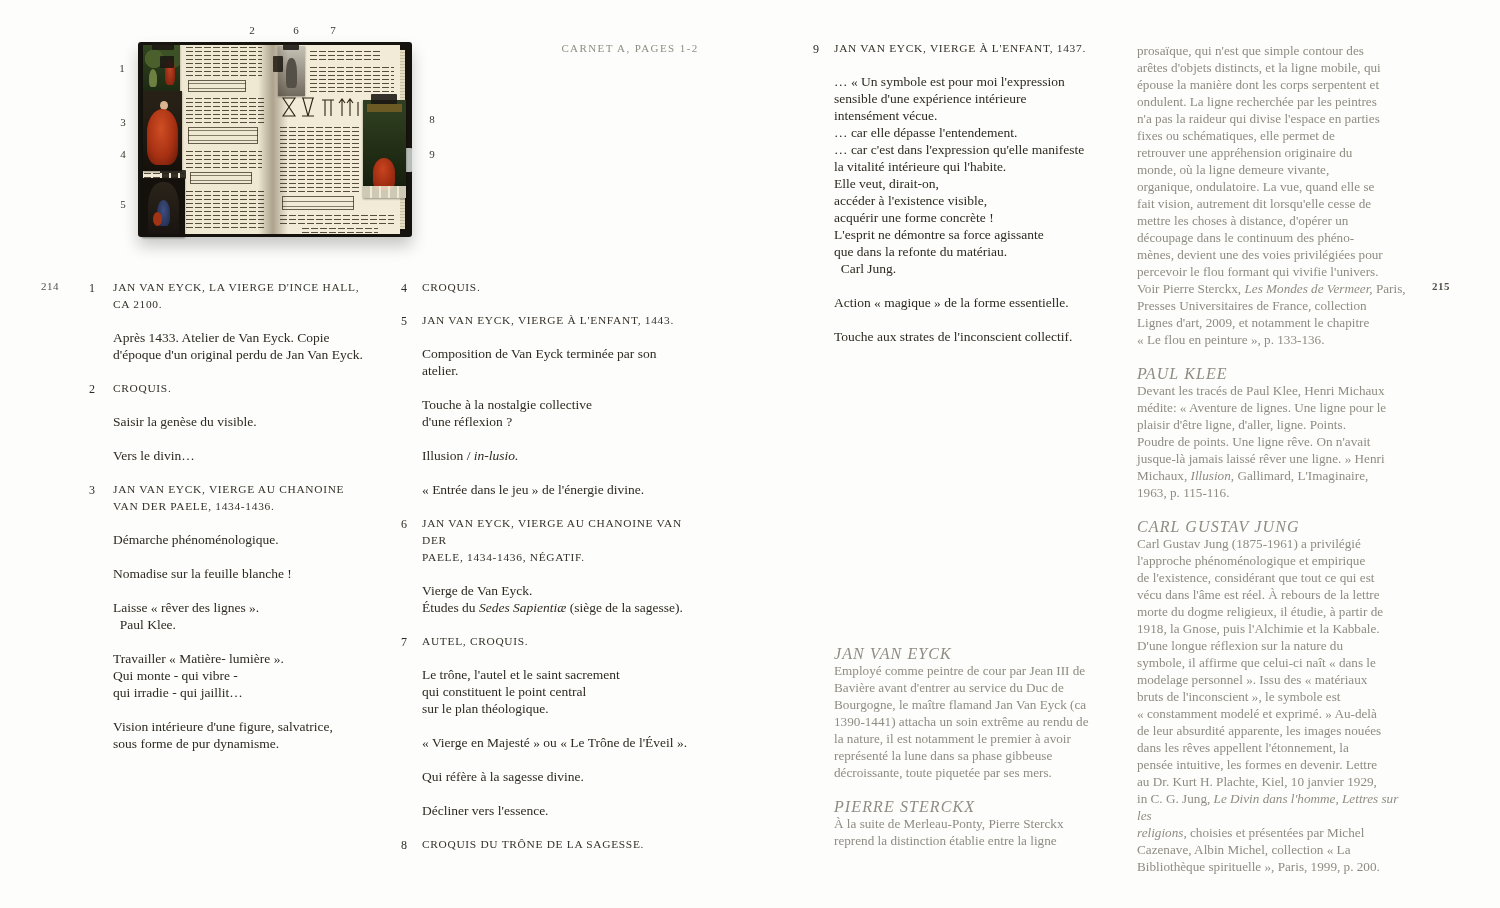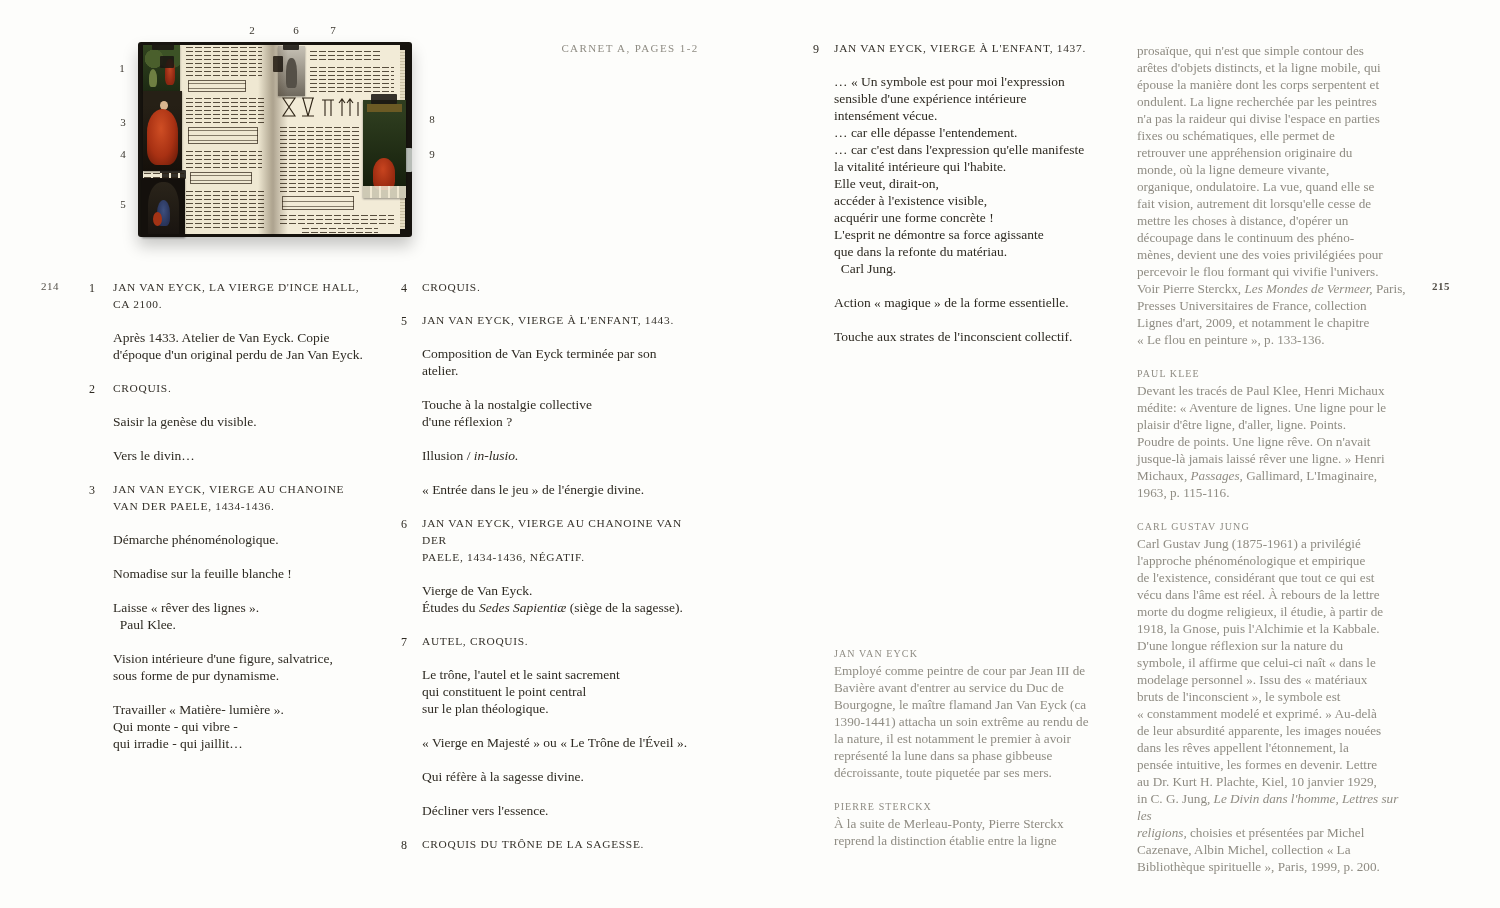--- a/index.html
+++ b/index.html
@@ -29,21 +29,21 @@
 
   .entry{position:relative;}
   .enum{position:absolute;left:-24px;top:1px;font-size:12px;color:var(--ink);}
   #col2 .enum,#col3 .enum{left:-21px;}
   .etitle{font-weight:normal;font-size:11.4px;letter-spacing:.7px;line-height:17px;
           margin:0 0 16px 0;white-space:pre-wrap;color:#35312a;}
   .para{margin:0 0 17px 0;white-space:pre-wrap;}
   .it{font-style:italic;}
 
   .note{color:var(--gray);margin:0 0 17px 0;}
-  .note .nhead{display:block;font-size:10px;letter-spacing:1.1px;line-height:17px;color:var(--gray);}
+  .note .nhead{display:block;font-size:16px;letter-spacing:1.1px;line-height:17px;color:var(--gray);font-style:italic;}
   .note .nbody{white-space:pre-wrap;font-size:13.2px;line-height:17px;}
   #col4 .note{margin-bottom:17px;}
 
   
   .carnet{position:absolute;left:138px;top:42px;width:274px;height:195px;
           background:#16130e;border-radius:3px;box-shadow:0 9px 16px rgba(0,0,0,.22);}
   .carnet *{position:absolute;}
   .pageL{left:5px;top:3px;width:129px;height:189px;background:var(--pgL);}
   .pageR{left:134px;top:3px;width:128px;height:189px;background:var(--pgR);}
   .gutter{left:120px;top:3px;width:30px;height:189px;
@@ -192,25 +192,25 @@
       <p class="para">Vers le divin…</p>
     </div>
     <div class="entry">
       <span class="enum">3</span>
       <h3 class="etitle">JAN VAN EYCK, VIERGE AU CHANOINE
 VAN DER PAELE, 1434-1436.</h3>
       <p class="para">Démarche phénoménologique.</p>
       <p class="para">Nomadise sur la feuille blanche !</p>
       <p class="para">Laisse « rêver des lignes ».
   Paul Klee.</p>
-      <p class="para">Vision intérieure d'une figure, salvatrice,
-sous forme de pur dynamisme.</p>
       <p class="para">Travailler « Matière- lumière ».
 Qui monte - qui vibre -
 qui irradie - qui jaillit…</p>
+      <p class="para">Vision intérieure d'une figure, salvatrice,
+sous forme de pur dynamisme.</p>
     </div>
   </section>
 
   <section class="col" id="col2">
     <div class="entry">
       <span class="enum">4</span>
       <h3 class="etitle">CROQUIS.</h3>
     </div>
     <div class="entry">
       <span class="enum">5</span>
@@ -305,21 +305,21 @@
 Lignes d'art, 2009, et notamment le chapitre
 « Le flou en peinture », p. 133-136.</span></span>
     </div>
     <div class="note">
       <span class="nhead">PAUL KLEE</span>
       <span class="nbody"><span>Devant les tracés de Paul Klee, Henri Michaux
 médite: « Aventure de lignes. Une ligne pour le
 plaisir d'être ligne, d'aller, ligne. Points.
 Poudre de points. Une ligne rêve. On n'avait
 jusque-là jamais laissé rêver une ligne. » Henri
-Michaux, </span><span class="it">Passages,</span><span> Gallimard, L'Imaginaire,
+Michaux, </span><span class="it">Illusion,</span><span> Gallimard, L'Imaginaire,
 1963, p. 115-116.</span></span>
     </div>
     <div class="note">
       <span class="nhead">CARL GUSTAV JUNG</span>
       <span class="nbody"><span>Carl Gustav Jung (1875-1961) a privilégié
 l'approche phénoménologique et empirique
 de l'existence, considérant que tout ce qui est
 vécu dans l'âme est réel. À rebours de la lettre
 morte du dogme religieux, il étudie, à partir de
 1918, la Gnose, puis l'Alchimie et la Kabbale.

